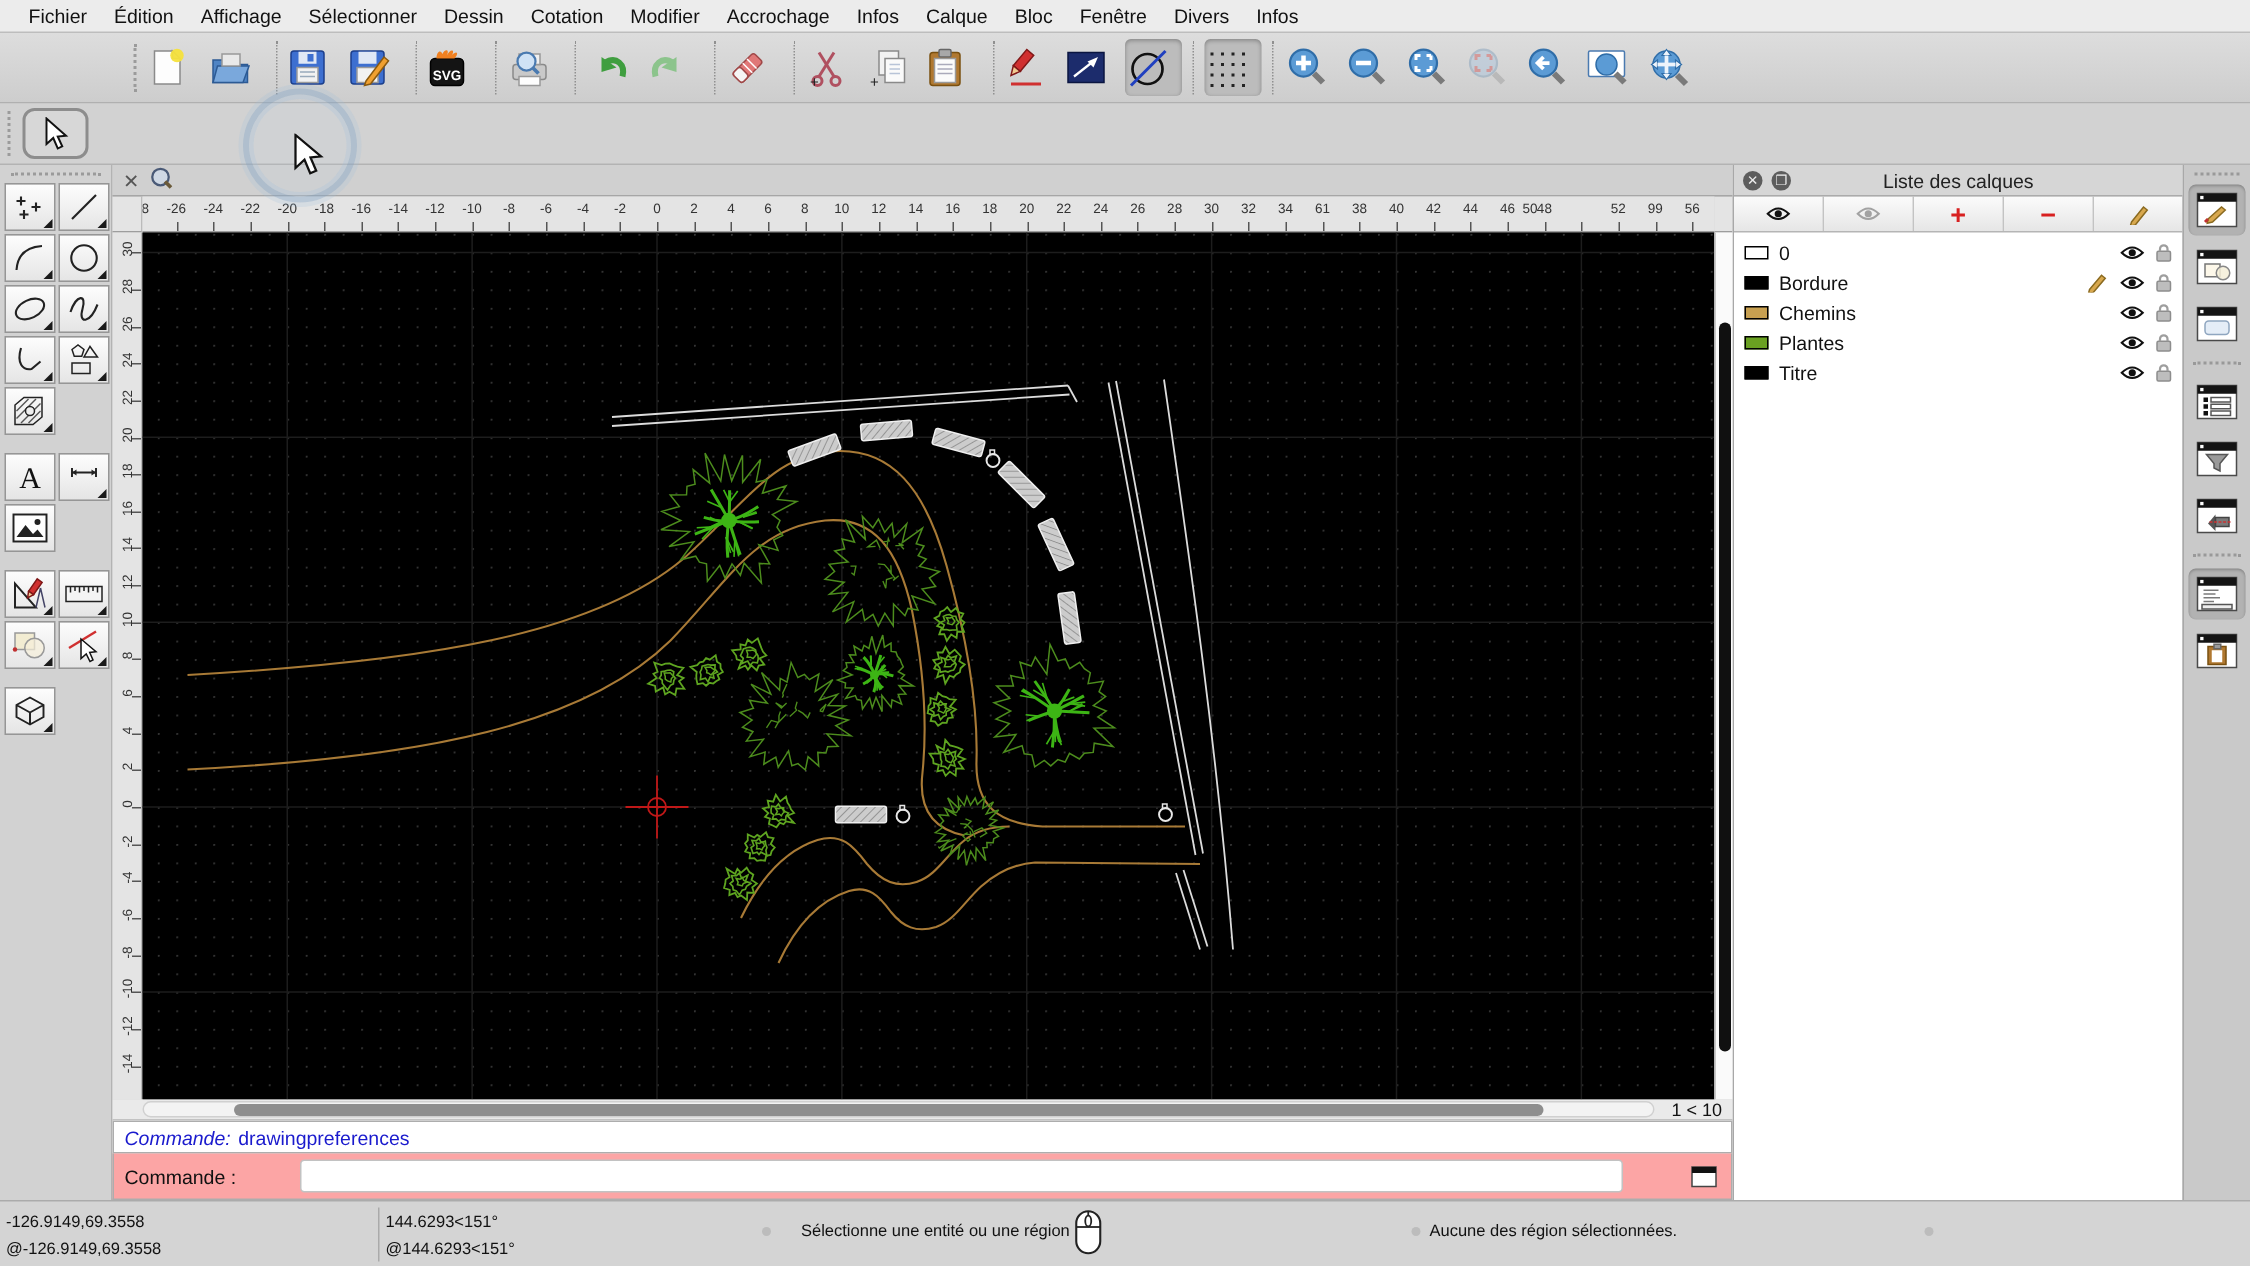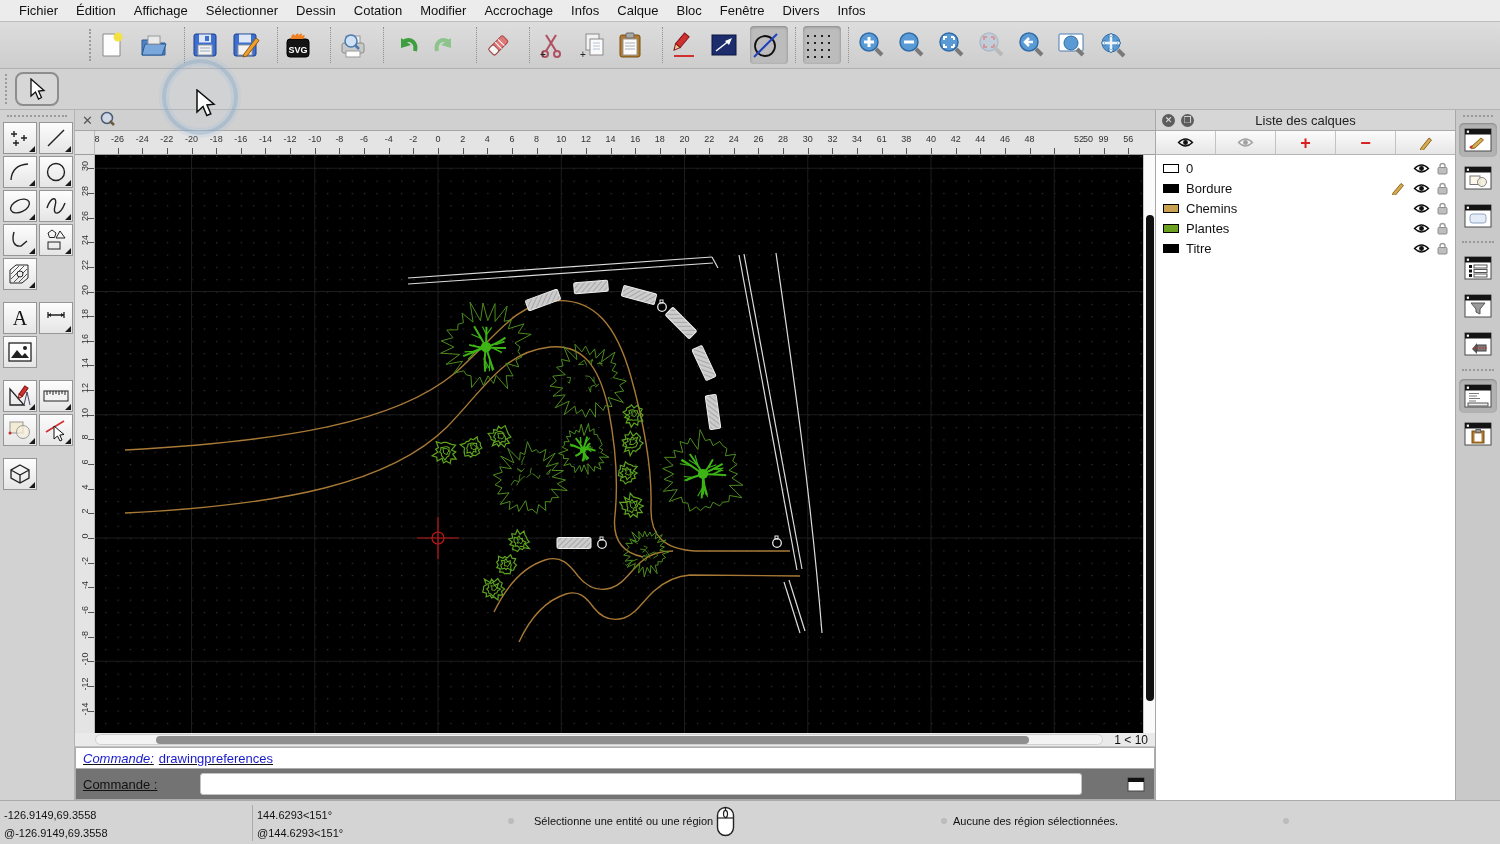--- a/index.html
+++ b/index.html
@@ -66,25 +66,25 @@
   .canvas-wrap { width:1048px; height:578px; position:relative; background:#000; }
   .vscroll { width:12px; background:#fafafa; border-left:1px solid #c9c9c9; position:relative; }
   .vthumb { position:absolute; left:2px; width:8px; border-radius:4px; background:#101010; top:60px; height:486px; }
 
   .hscroll-row { height:14px; background:#eaeaea; border-bottom:1px solid #c2c2c2; position:relative; }
   .htrack { position:absolute; left:20px; width:1008px; top:1px; height:11px;
             background:#f3f3f3; border:1px solid #d0d0d0; border-radius:6px; }
   .hthumb { position:absolute; left:60px; width:873px; top:1px; height:8px; background:#8e8e8e; border-radius:4px; }
   .scale-ind { position:absolute; right:7px; top:0px; font-size:12px; color:#111; }
 
-  .command { height:38px; background:#d2d2d2;text-decoration:underline; }
+  .command { height:38px; background:#d2d2d2; }
   .cmd-history { height:22px; background:#fff; border:1px solid #adadad; display:flex;
                  align-items:center; padding-left:7px; font-size:13px; color:#1a1acd; }
   .cmd-history .lbl { font-style:italic; margin-right:5px; }
-  .cmd-row { height:31px; background:#737373; border:1px solid #adadad; border-top:none;
+  .cmd-row { height:31px; background:#fca5a5; border:1px solid #adadad; border-top:none;
              display:flex; align-items:center; padding:0 7px; font-size:13px;gap:36px; }
   .cmd-input { flex:1; height:22px; margin-left:7px; border:1px solid #c2c2c2; border-radius:3px;
                font:13px "Liberation Sans", sans-serif; padding:0 5px; outline:none; background:#fff; }
   .cmd-histbtn { width:22px; height:19px; margin-left:7px; display:flex; align-items:center; justify-content:center; }
 
   
   .right-panel { width:300px; background:#fff; border-left:1px solid #a8a8a8;
                  display:flex; flex-direction:column; }
   .rp-header { height:21px; background:#d6d6d6; border-bottom:1px solid #ababab;
                position:relative; display:flex; align-items:center; }
@@ -586,21 +586,21 @@
           <span class="hlab" style="left: 821px;">40</span>
           <span class="htick" style="left: 836px;"></span>
           <span class="hlab" style="left: 845.65px;">42</span>
           <span class="htick" style="left: 860.65px;"></span>
           <span class="hlab" style="left: 870.3px;">44</span>
           <span class="htick" style="left: 885.3px;"></span>
           <span class="hlab" style="left: 894.95px;">46</span>
           <span class="htick" style="left: 909.95px;"></span>
           <span class="hlab" style="left: 919.6px;">48</span>
           <span class="htick" style="left: 934.6px;"></span>
-          <span class="hlab" style="left: 978px;">50</span>
+          <span class="hlab" style="left: 910px;">50</span>
           <span class="htick" style="left: 959.25px;"></span>
           <span class="hlab" style="left: 968.9px;">52</span>
           <span class="htick" style="left: 983.9px;"></span>
           <span class="hlab" style="left: 993.55px;">99</span>
           <span class="htick" style="left: 1008.55px;"></span>
           <span class="hlab" style="left: 1018.2px;">56</span>
           <span class="htick" style="left: 1033.2px;"></span>
         </div>
       <div class="ruler-corner-r"></div>
     </div>

